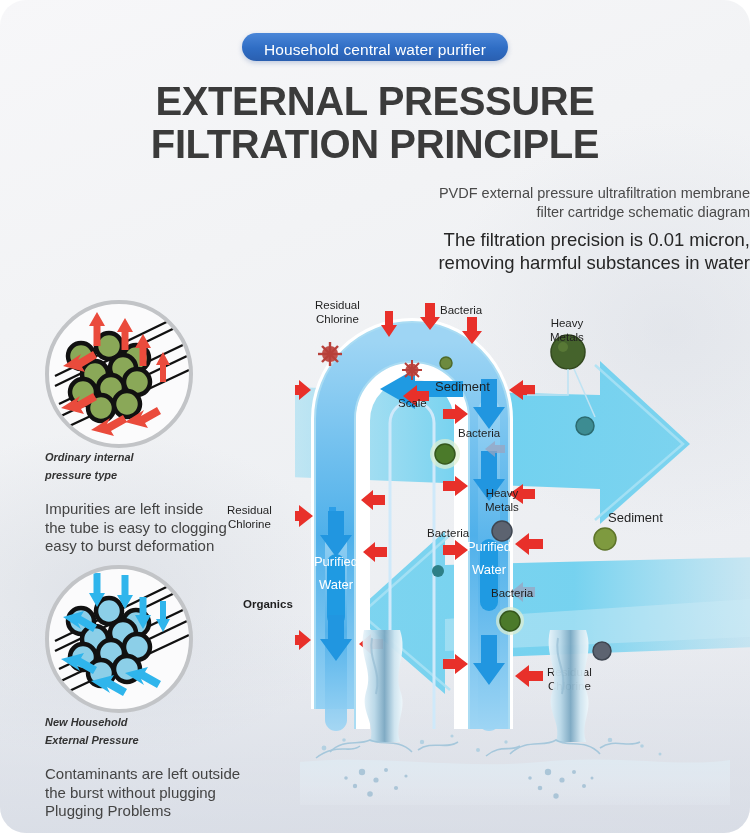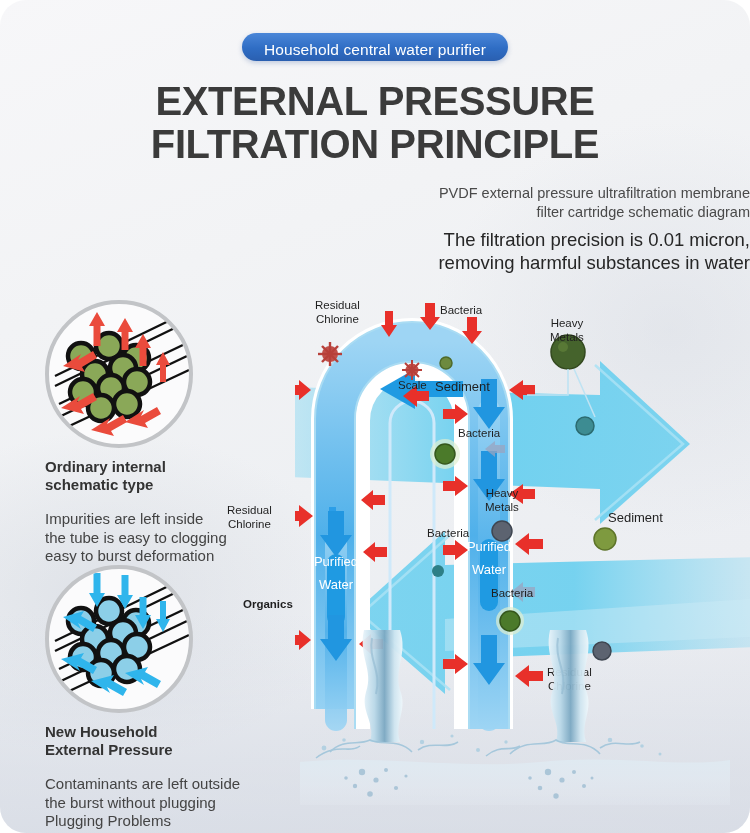--- a/index.html
+++ b/index.html
@@ -85,26 +85,26 @@
   .panel { position: absolute; }
   .panel-circle {
     position: relative;
     width: 140px; height: 140px;
     border-radius: 50%;
     border: 4px solid #c2c4c7;
     background: #fbfbfc;
     overflow: hidden;
   }
   .panel-heading {
-    margin-top: 10px;
-    font-size: 15px;
+    font-size: 11px;
     line-height: 18px;
     font-weight: bold;
     color: #333;
     width: 230px;
+    font-style: italic;
   }
   .panel-body {
     margin-top: 16px;
     font-size: 15px;
     line-height: 18.5px;
     color: #444;
     width: 245px;
   }
 
   
@@ -191,21 +191,21 @@
           <path d="M114 48 L121 61 L117 61 L117 78 L111 78 L111 61 L107 61 Z"></path>
           <path d="M14 62 L32 50 L29 56 L44 47 L48 54 L33 63 L36 68 Z"></path>
           <path d="M12 104 L31 92 L28 98 L44 89 L48 96 L32 105 L35 110 Z"></path>
           <path d="M42 126 L61 114 L58 120 L74 111 L78 118 L62 127 L65 132 Z"></path>
           <path d="M76 118 L95 106 L92 112 L108 103 L112 110 L96 119 L99 124 Z"></path>
         </g>
       </svg>
     </div>
     <div class="panel-heading">
       <div>Ordinary internal</div>
-      <div>schematic type</div>
+      <div>pressure type</div>
     </div>
     <div class="panel-body">
       <div>Impurities are left inside</div>
       <div>the tube is easy to clogging</div>
       <div>easy to burst deformation</div>
     </div>
   </div>
 
   <div class="panel" style="left:45px; top:565px;">
     <div class="panel-circle">
@@ -422,21 +422,21 @@
     <div class="lbl" style="left:20px; top:0px; text-align:center;">
       <div>Residual</div>
       <div>Chlorine</div>
     </div>
     <div class="lbl" style="left:145px; top:5px;">Bacteria</div>
     <div class="lbl" style="left:255px; top:18px; text-align:center;">
       <div>Heavy</div>
       <div>Metals</div>
     </div>
     <div class="lbl sm" style="left:140px; top:82px;">Sediment</div>
-    <div class="lbl" style="left:103px; top:80px;">Scale</div>
+    <div class="lbl" style="left:103px; top:98px;">Scale</div>
     <div class="lbl" style="left:163px; top:128px;">Bacteria</div>
     <div class="lbl" style="left:190px; top:188px; text-align:center;">
       <div>Heavy</div>
       <div>Metals</div>
     </div>
     <div class="lbl" style="left:132px; top:228px;">Bacteria</div>
     <div class="lbl" style="left:-68px; top:205px; text-align:center;">
       <div>Residual</div>
       <div>Chlorine</div>
     </div>

